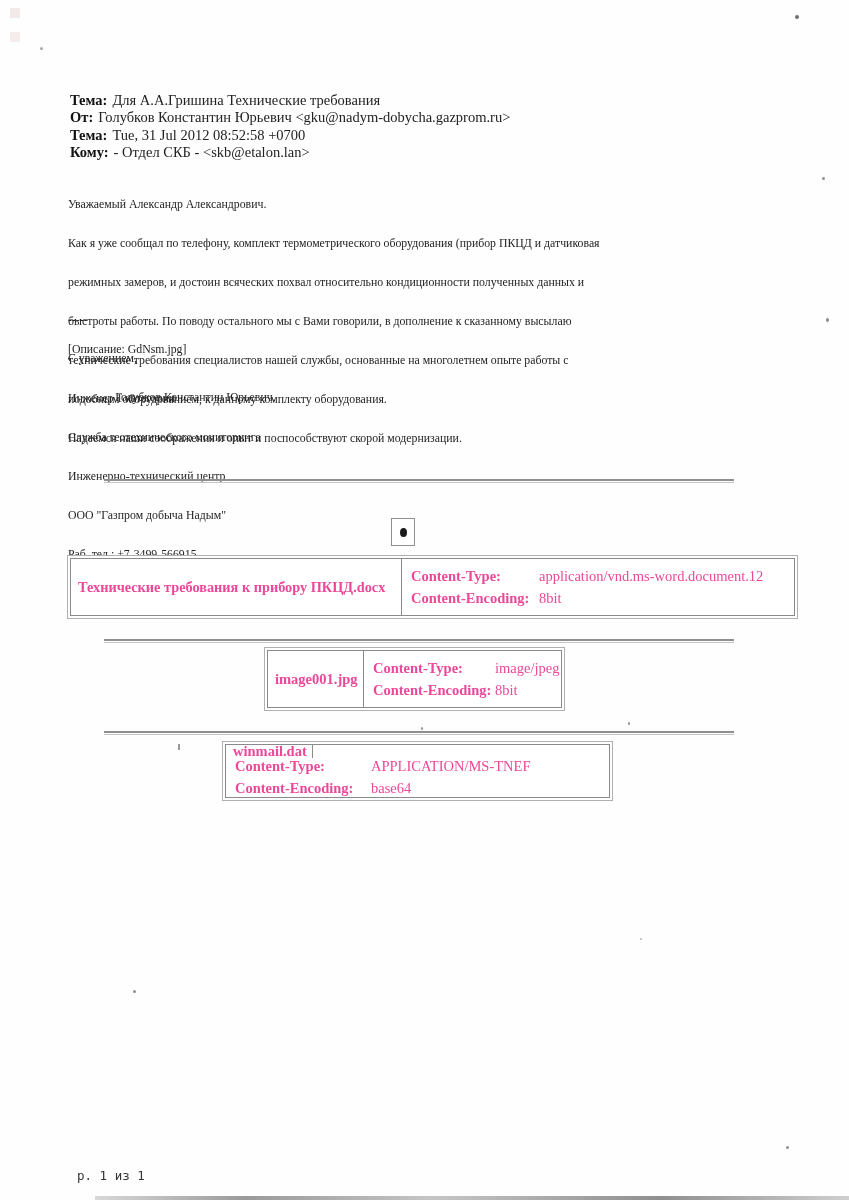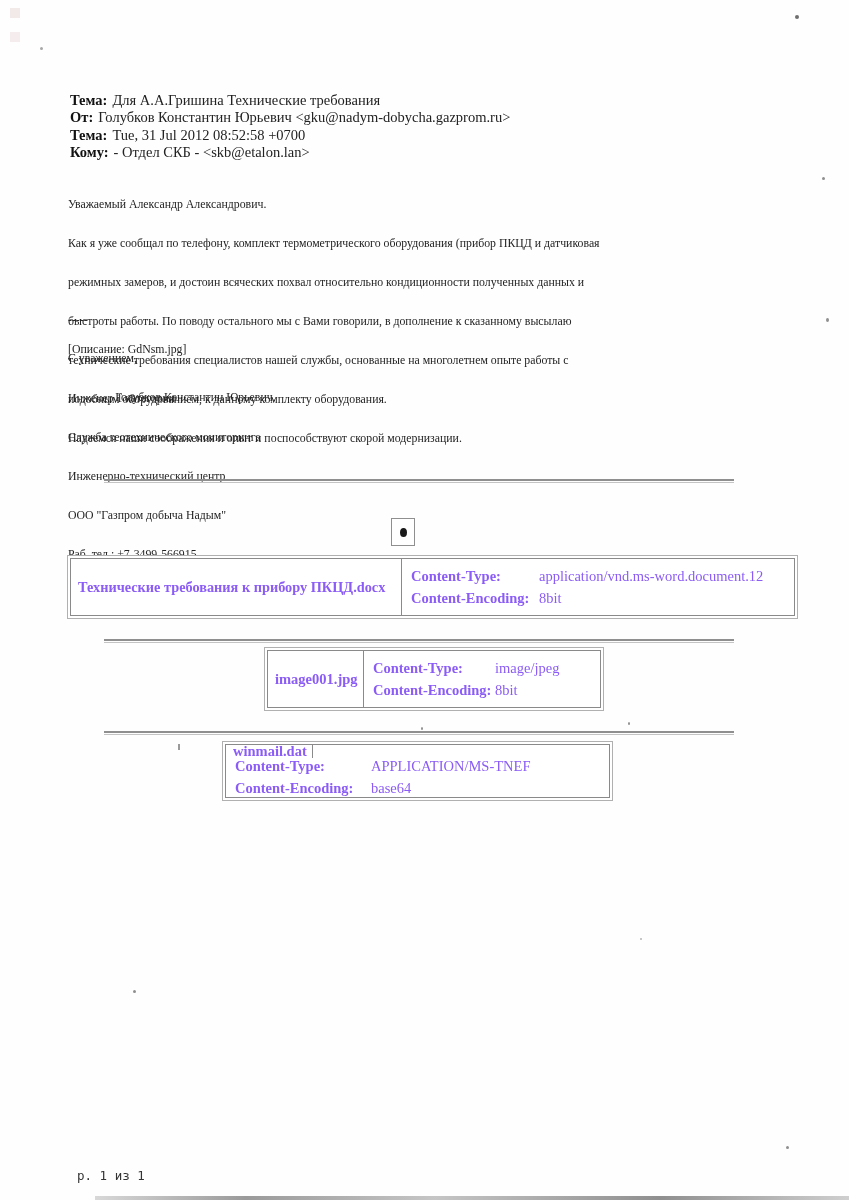--- a/index.html
+++ b/index.html
@@ -23,24 +23,24 @@
   
   .divider { position:absolute; left:104px; width:630px; height:4px;
              border-top:2px solid #8f8f8f; border-bottom:1px solid #c4c4c4; }
   .d1 { top:479px; } .d2 { top:639px; } .d3 { top:731px; }
   
   .img-ph { position:absolute; left:391px; top:518px; width:24px; height:28px;
             border:1px solid #8f8f8f; background:#fff;
             display:flex; align-items:center; justify-content:center; }
   .img-ph .dot { width:7px; height:9px; background:#1a1a1a; border-radius:50%; }
   
-  .att { position:absolute; display:flex; background:#fff; font-size:14.5px; color:#8b5cf6;
+  .att { position:absolute; display:flex; background:#fff; font-size:14.5px; color:#ec4899;
          border:1px solid #8a8a8a; box-shadow:0 0 0 2px #ffffff, 0 0 0 3px #b0b0b0; }
   .att-1 { left:70px;  top:558px; width:725px; height:58px; }
-  .att-2 { left:267px; top:650px; width:334px; height:58px; }
+  .att-2 { left:267px; top:650px; width:295px; height:58px; }
   .att-3 { left:225px; top:744px; width:385px; height:54px;flex-direction:column; }
   .att .fname { display:flex; align-items:center; padding:0 7px; font-weight:bold;
                 border-right:1px solid #8a8a8a; white-space:nowrap; overflow:hidden; }
   .att-1 .fname { width:331px; font-size:14.3px; }
   .att-2 .fname { width:96px; }
   .att-3 .fname { width:87px; }
   .att .meta { flex:1; display:flex; flex-direction:column; justify-content:center;
                padding-left:9px; row-gap:5px; }
   .att .mrow { white-space:nowrap; }
   .att .mlabel { font-weight:bold; display:inline-block; }

